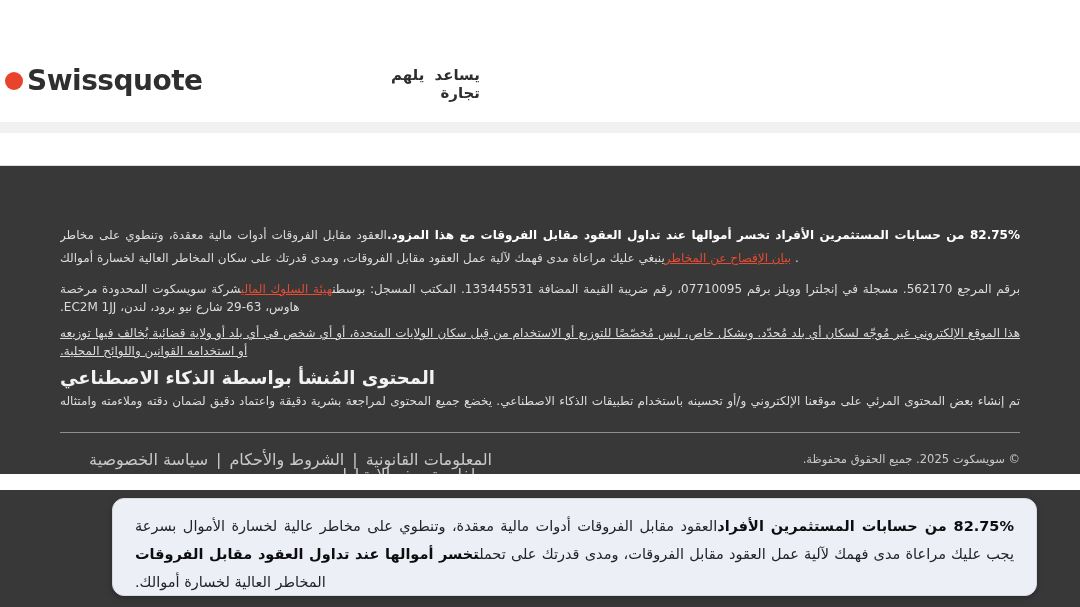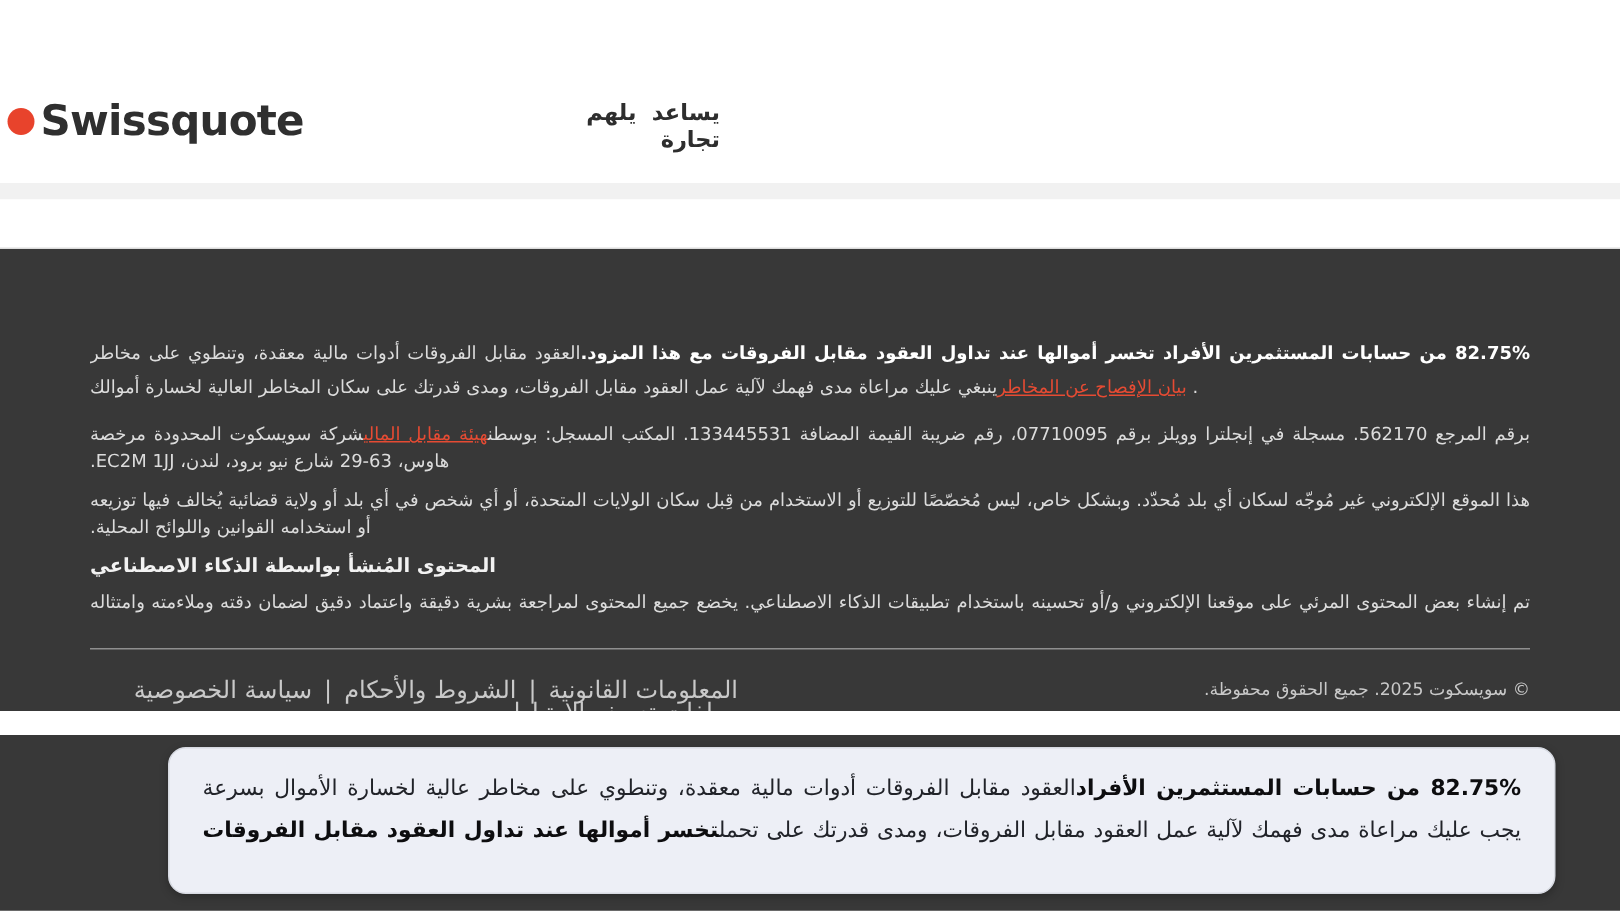--- a/index.html
+++ b/index.html
@@ -21,22 +21,22 @@
   .line{overflow:hidden;}
   .ln-warn{height:23px;line-height:23px;font-size:12px;}
   .ln-reg{height:18px;line-height:18px;font-size:12px;}
   .full-line{text-align:justify;text-align-last:justify;}
   .left-line{text-align:left;}
   .fcontent b{color:#ffffff;font-weight:700;}
   .red-link{color:#e64b33;text-decoration:underline;cursor:pointer;margin-top:34px;}
   .para{margin:0;}
   .m-warn{margin-bottom:10px;}
   .m-reg{margin-bottom:8px;}
-  .p-juris{font-size:12px;line-height:18px;text-align:justify;text-align-last:left;margin:0 0 5px 0;max-height:36px;overflow:hidden;}
-  .ai-heading{font-size:13px;font-weight:700;color:#f2f2f2;text-align:left;margin:0 0 6px 0;line-height:16px;padding-top:5px;}
+  .p-juris{font-size:12px;line-height:18px;text-align:justify;text-align-last:left;margin:0 0 5px 0;max-height:36px;overflow:hidden;text-decoration:underline;}
+  .ai-heading{font-size:18px;font-weight:700;color:#f2f2f2;text-align:left;margin:0 0 6px 0;line-height:16px;padding-top:5px;}
   .p-ai{font-size:12px;line-height:18px;text-align:justify;text-align-last:justify;margin:0;height:18px;overflow:hidden;}
   .footer-divider{border:none;border-top:1px solid #8f8f8f;margin:22px 0 0 0;}
   .legal-row{display:flex;justify-content:space-between;align-items:flex-start;margin-top:19px;direction:rtl;}
   .copyright{font-size:11.5px;color:#c9c9c9;line-height:15px;white-space:nowrap;}
   .legal-links{width:432px;font-size:16px;color:#c9c9c9;line-height:15px;text-align:right;direction:rtl;}
   .legal-links a{color:#c9c9c9;text-decoration:none;cursor:pointer;}
   .sep{margin:0 8px;color:#c9c9c9;}
   
   .white-gap{height:16px;background:#ffffff;}
   .bottom-band{height:118px;background:#383838;box-sizing:border-box;padding-top:8px;}
@@ -65,21 +65,21 @@
 
 <section class="footer-dark">
   <div class="fcontent">
 
     <div class="para m-warn">
       <div class="line ln-warn full-line"><b>82.75% من حسابات المستثمرين الأفراد تخسر أموالها عند تداول العقود مقابل الفروقات مع هذا المزود.</b><span>العقود مقابل الفروقات أدوات مالية معقدة، وتنطوي على مخاطر عالية لخسارة الأموال بسرعة بسبب الرافعة المالية</span></div>
       <div class="line ln-warn left-line"><span>. </span><a class="red-link">بيان الإفصاح عن المخاطر</a><span>ينبغي عليك مراعاة مدى فهمك لآلية عمل العقود مقابل الفروقات، ومدى قدرتك على سكان المخاطر العالية لخسارة أموالك</span></div>
     </div>
 
     <div class="para m-reg">
-      <div class="line ln-reg full-line"><span>برقم المرجع 562170. مسجلة في إنجلترا وويلز برقم 07710095، رقم ضريبة القيمة المضافة 133445531. المكتب المسجل: بوسطن</span><a class="red-link">هيئة مقابل المالي</a><span>شركة سويسكوت المحدودة مرخصة ومنظمة في المملكة المتحدة من قبل</span></div>
+      <div class="line ln-reg full-line"><span>برقم المرجع 562170. مسجلة في إنجلترا وويلز برقم 07710095، رقم ضريبة القيمة المضافة 133445531. المكتب المسجل: بوسطن</span><a class="red-link">هيئة السلوك المالي</a><span>شركة سويسكوت المحدودة مرخصة ومنظمة في المملكة المتحدة من قبل</span></div>
       <div class="line ln-reg left-line">هاوس، 63-29 شارع نيو برود، لندن، EC2M 1JJ.</div>
     </div>
 
     <p class="p-juris">هذا الموقع الإلكتروني غير مُوجّه لسكان أي بلد مُحدّد. وبشكل خاص، ليس مُخصّصًا للتوزيع أو الاستخدام من قِبل سكان الولايات المتحدة، أو أي شخص في أي بلد أو ولاية قضائية يُخالف فيها توزيعه أو استخدامه القوانين واللوائح المحلية.</p>
 
     <h4 class="ai-heading">المحتوى المُنشأ بواسطة الذكاء الاصطناعي</h4>
     <p class="p-ai">تم إنشاء بعض المحتوى المرئي على موقعنا الإلكتروني و/أو تحسينه باستخدام تطبيقات الذكاء الاصطناعي. يخضع جميع المحتوى لمراجعة بشرية دقيقة واعتماد دقيق لضمان دقته وملاءمته وامتثاله لاحتياجات مستخدمينا وعملائنا.</p>
 
     <hr class="footer-divider">
 
@@ -92,14 +92,15 @@
 
   </div>
 </section>
 
 <div class="white-gap"></div>
 
 <section class="bottom-band">
   <div class="risk-banner">
     <div class="line ln-ban full-line"><b>82.75% من حسابات المستثمرين الأفراد</b><span>العقود مقابل الفروقات أدوات مالية معقدة، وتنطوي على مخاطر عالية لخسارة الأموال بسرعة بسبب الرافعة المالية.</span></div>
     <div class="line ln-ban full-line"><span>يجب عليك مراعاة مدى فهمك لآلية عمل العقود مقابل الفروقات، ومدى قدرتك على تحمل</span><b>تخسر أموالها عند تداول العقود مقابل الفروقات مع هذا المزود.</b></div>
+    <div class="line ln-ban left-line">المخاطر العالية لخسارة أموالك.</div>
   </div>
 </section>
 
 </body></html>

